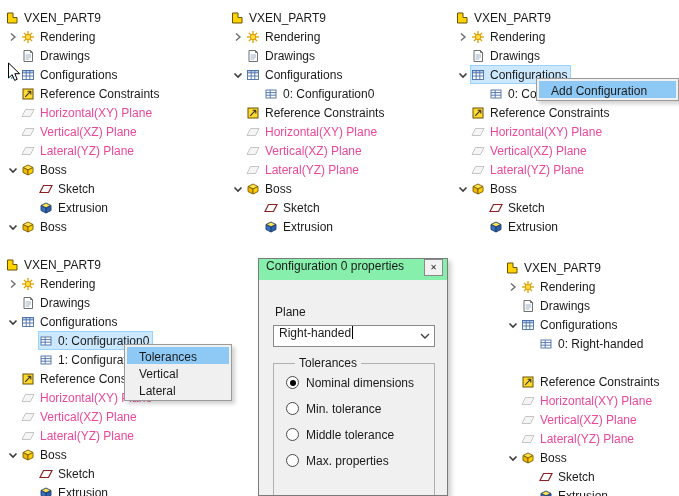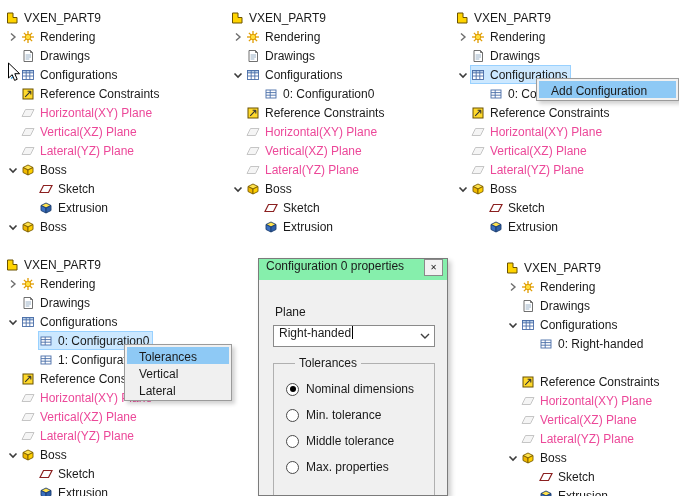--- a/index.html
+++ b/index.html
@@ -41,21 +41,21 @@
   .dlg-name-label{position:absolute;left:16px;top:46px}
   .combo{position:absolute;left:14px;top:66px;width:162px;height:22px;background:#fff;
          border:1px solid #8a8a8a;display:flex;align-items:flex-start;box-sizing:border-box}
   .combo-text{padding-left:5px}
   .caret{width:1px;height:13px;background:#000;margin-left:1px}
   .combo-btn{margin-left:auto;width:18px;height:100%;display:flex;align-items:center;justify-content:center}
   .groupbox{position:absolute;left:14px;top:104px;width:162px;height:150px;
             border:1px solid #b0b0b0;box-sizing:border-box}
   .group-label{position:absolute;top:-8px;left:21px;background:#f0f0f0;padding:0 4px}
   .radios{padding-top:12px}
-  .radio-row{display:flex;align-items:center;height:26px;padding-left:12px}
+  .radio-row{display:flex;height:26px;padding-left:12px}
   .radio{width:13px;height:13px;border:1px solid #4a4a4a;border-radius:50%;background:#fff;
          margin-right:7px;box-sizing:border-box;position:relative;flex:0 0 13px}
   .radio.on i{position:absolute;left:2.5px;top:2.5px;width:6px;height:6px;background:#000;border-radius:50%;display:block}
   .cursor{position:absolute;left:7px;top:62px;z-index:40}
 </style>
 </head>
 <body>
 
 <div class="tree t0">
     <div class="tree-row">

